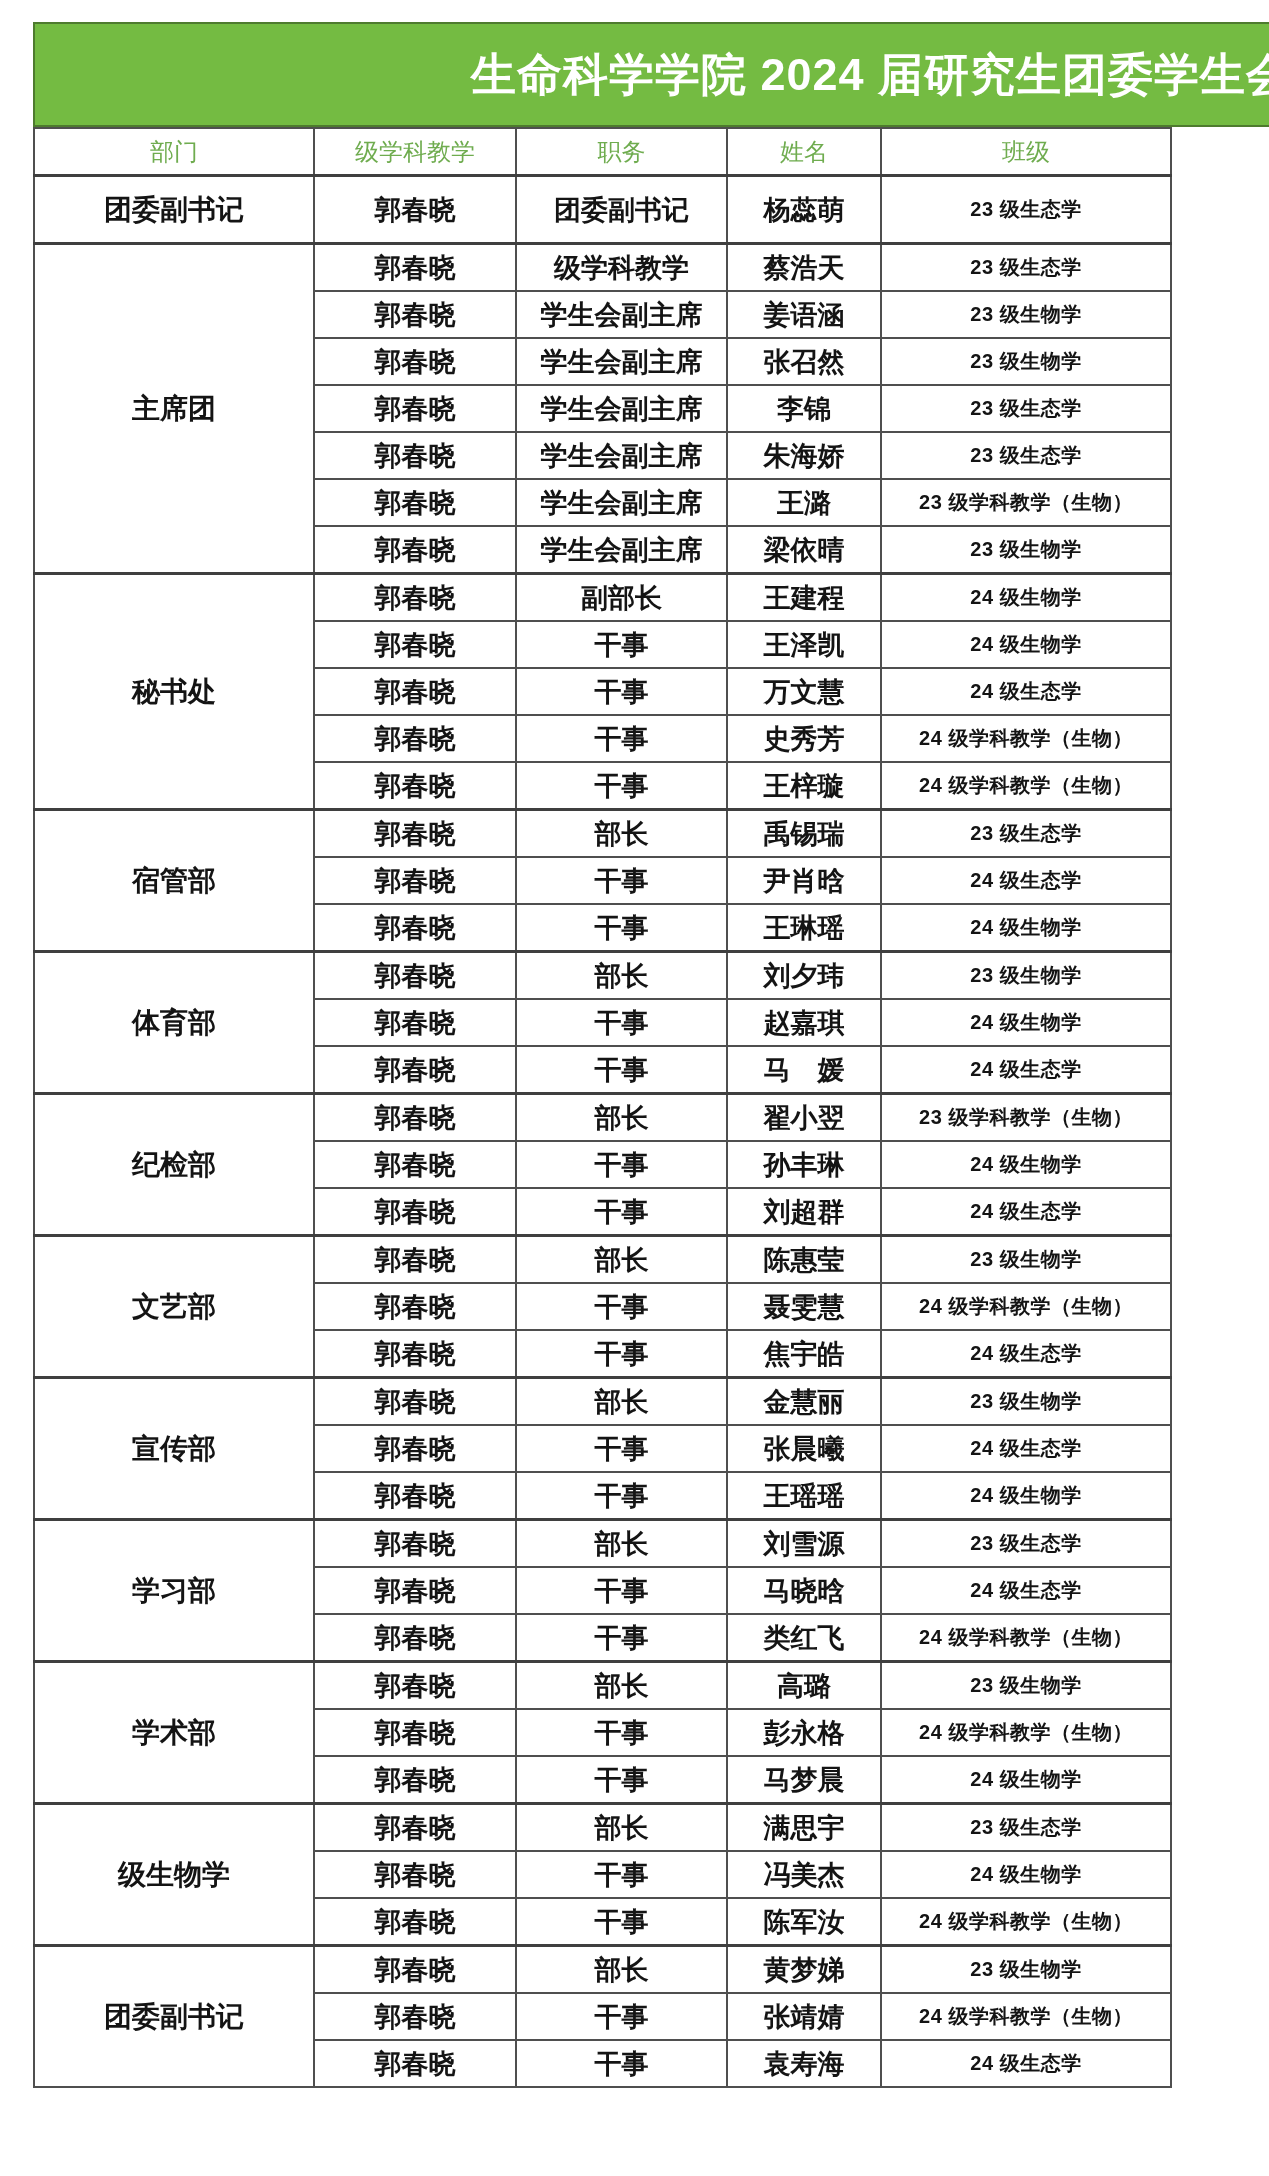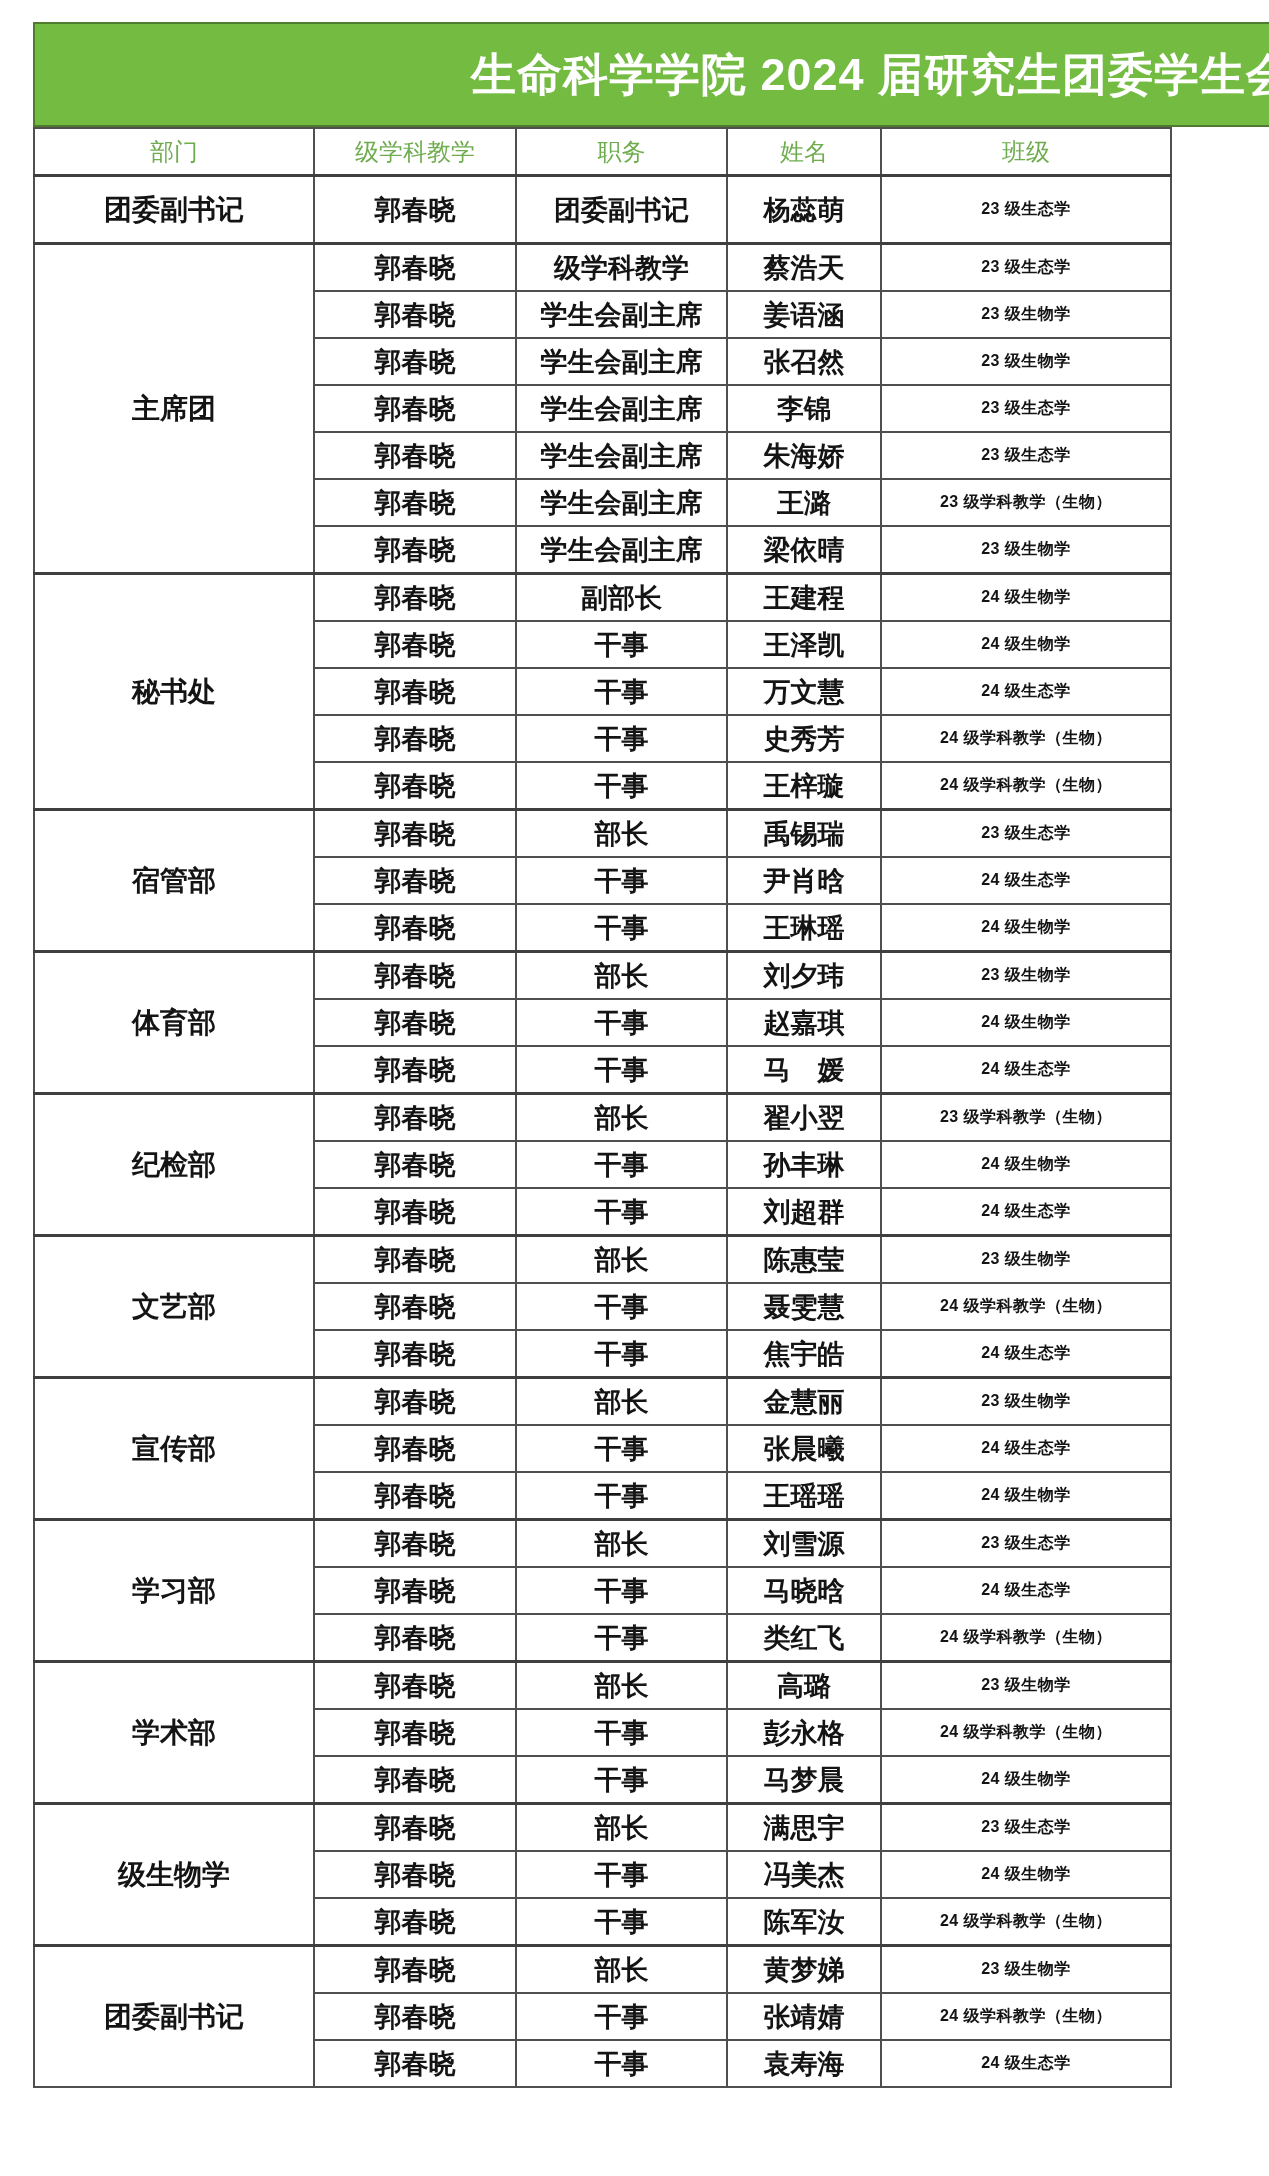--- a/index.html
+++ b/index.html
@@ -44,21 +44,21 @@
     font-size:24px;
     font-weight:normal;
   }
   table.roster td {
     height:45px;
     color:#141414;
     font-size:27px;
     font-weight:bold;
   }
   table.roster td.cls {
-    font-size:16px;
+    font-size:20px;
     font-weight:600;
     letter-spacing:0.5px;
   }
   table.roster td.dept {
     font-size:28px;
   }
   tr.group-start td { border-top:3px solid #3F3F3F; }
   tr.tall-row td { height:65px;margin-left:7px; }
 </style>
 </head>

